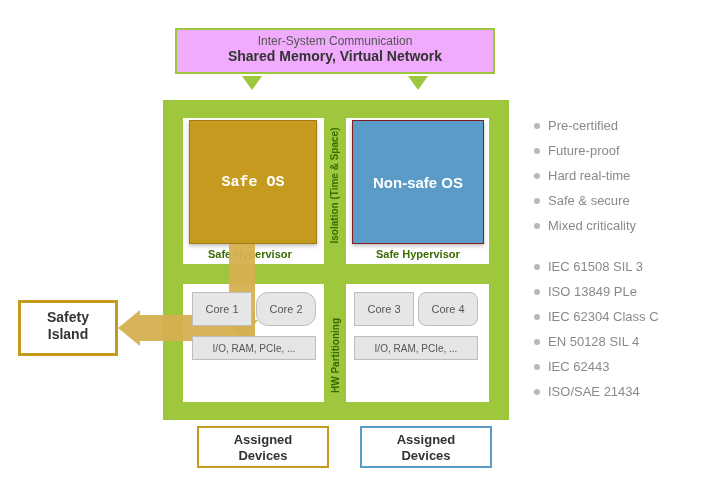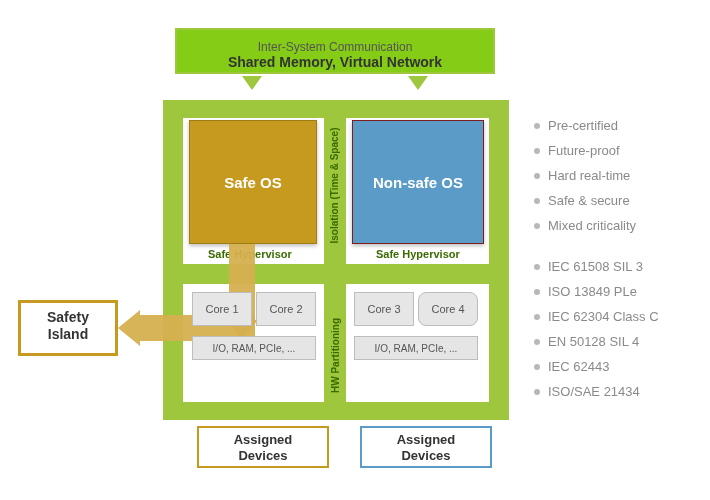--- a/index.html
+++ b/index.html
@@ -1,41 +1,41 @@
 <!DOCTYPE html>
 <html><head>
 <meta charset="utf-8">
 <style>
   * { box-sizing: border-box; margin: 0; padding: 0; }
   body { width: 710px; height: 500px; background: #fff; font-family: Arial, Helvetica, sans-serif; position: relative; overflow: hidden; }
 
   .stage { position: absolute; inset: 0; }
 
   
-  .banner { position: absolute; left: 175px; top: 28px; width: 320px; height: 46px; border: 2px solid #9ec73d; background: #84cc16; text-align: center; padding-top: 10px; }
+  .banner { position: absolute; left: 175px; top: 28px; width: 320px; height: 46px; border: 2px solid #9ec73d; background: #f0abfc; text-align: center; padding-top: 4px; }
   .banner .l1 { font-size: 12px; color: #555; }
   .banner .l2 { font-size: 14px; color: #333; font-weight: bold; }
 
   .tri-down { position: absolute; width: 0; height: 0; border-left: 10px solid transparent; border-right: 10px solid transparent; border-top: 14px solid #9ec73d; }
 
   
   .bar { position: absolute; background: #9ec73d; }
   .bar.top    { left: 163px; top: 100px; width: 346px; height: 18px; }
   .bar.mid    { left: 163px; top: 264px; width: 346px; height: 20px; }
   .bar.left   { left: 163px; top: 100px; width: 20px;  height: 320px; }
   .bar.right  { left: 489px; top: 100px; width: 20px;  height: 320px; }
   .bar.center { left: 324px; top: 100px; width: 22px;  height: 320px; }
   .bar.bottom { left: 163px; top: 402px; width: 346px; height: 18px; }
 
   .vlabel { position: absolute; color: #3a6b00; font-size: 10px; font-weight: bold; text-align: center; white-space: nowrap; }
   .vlabel span { display: inline-block; transform: rotate(-90deg); transform-origin: center; }
 
   
   .osbox { position: absolute; display: flex; align-items: center; justify-content: center; color: #fff; font-size: 15px; font-weight: bold; box-shadow: 0 2px 4px rgba(0,0,0,0.25); }
-  .safe    { left: 189px; top: 120px; width: 128px; height: 124px; background: #c69a1f; border: 1px solid #a07c16; }
+  .safe    { left: 189px; top: 120px; width: 128px; height: 124px; background: #c69a1f; border: 1px solid #a07c16; font-family: Liberation Mono, monospace; }
   .nonsafe { left: 352px; top: 120px; width: 132px; height: 124px; background: #5a9bc8; border: 1px solid #7f1d1d; }
 
   .hvlabel { position: absolute; color: #3a6b00; font-size: 11px; font-weight: bold; top: 248px; }
 
   
   .hwcell { position: absolute; background: #e6e6e6; border: 1px solid #bdbdbd; color: #555; font-size: 11px; display: flex; align-items: center; justify-content: center; }
   .hwstrip { position: absolute; background: #e5e5e5; border: 1px solid #bdbdbd; color: #555; font-size: 10px; display: flex; align-items: center; justify-content: center; }
 
   
   .assigned { position: absolute; width: 132px; height: 42px; background: #fff; text-align: center; font-size: 13px; font-weight: bold; padding-top: 4px; line-height: 1.2; }
@@ -92,21 +92,21 @@
 
   <div class="hvlabel" style="left:208px;">Safe Hypervisor</div>
   <div class="hvlabel" style="left:376px;">Safe Hypervisor</div>
 
   <div class="arrow-vert" style="left:229px; top:244px; width:26px; height:78px;"></div>
   <div class="arrow-head-down" style="left:226px; top:320px;"></div>
   <div class="arrow-horz" style="left:140px; top:315px; width:115px; height:26px;"></div>
   <div class="arrow-head-left" style="left:118px; top:310px;"></div>
 
   <div class="hwcell" style="left:192px; top:292px; width:60px; height:34px;">Core 1</div>
-  <div class="hwcell" style="left:256px; top:292px; width:60px; height:34px;">Core 2</div>
+  <div class="hwcell" style="left:256px; top:292px; width:60px; height:34px;border-radius:12px;">Core 2</div>
   <div class="hwstrip" style="left:192px; top:336px; width:124px; height:24px;">I/O, RAM, PCIe, ...</div>
 
   <div class="hwcell" style="left:354px; top:292px; width:60px; height:34px;">Core 3</div>
   <div class="hwcell" style="left:418px; top:292px; width:60px; height:34px;border-radius:8px;">Core 4</div>
   <div class="hwstrip" style="left:354px; top:336px; width:124px; height:24px;">I/O, RAM, PCIe, ...</div>
 
   <div class="assigned left-a">
     <div>Assigned</div>
     <div>Devices</div>
   </div>

